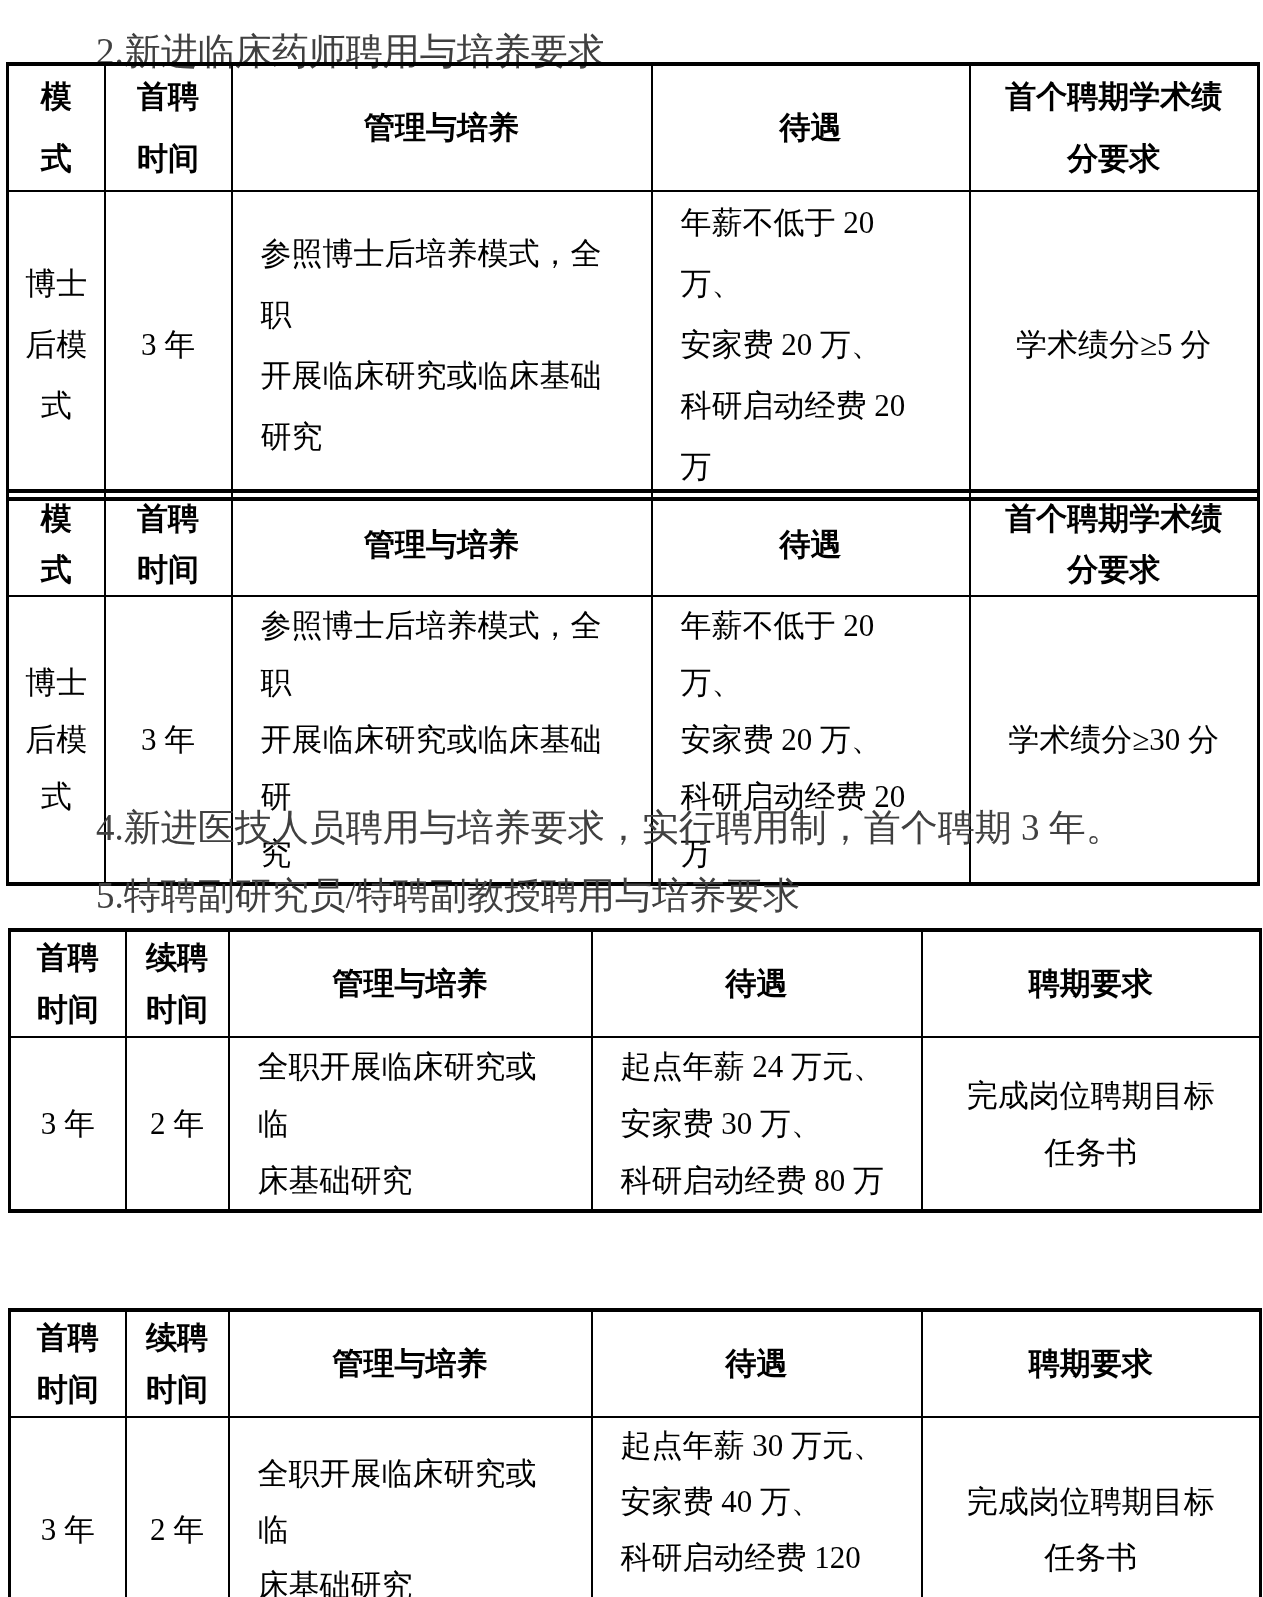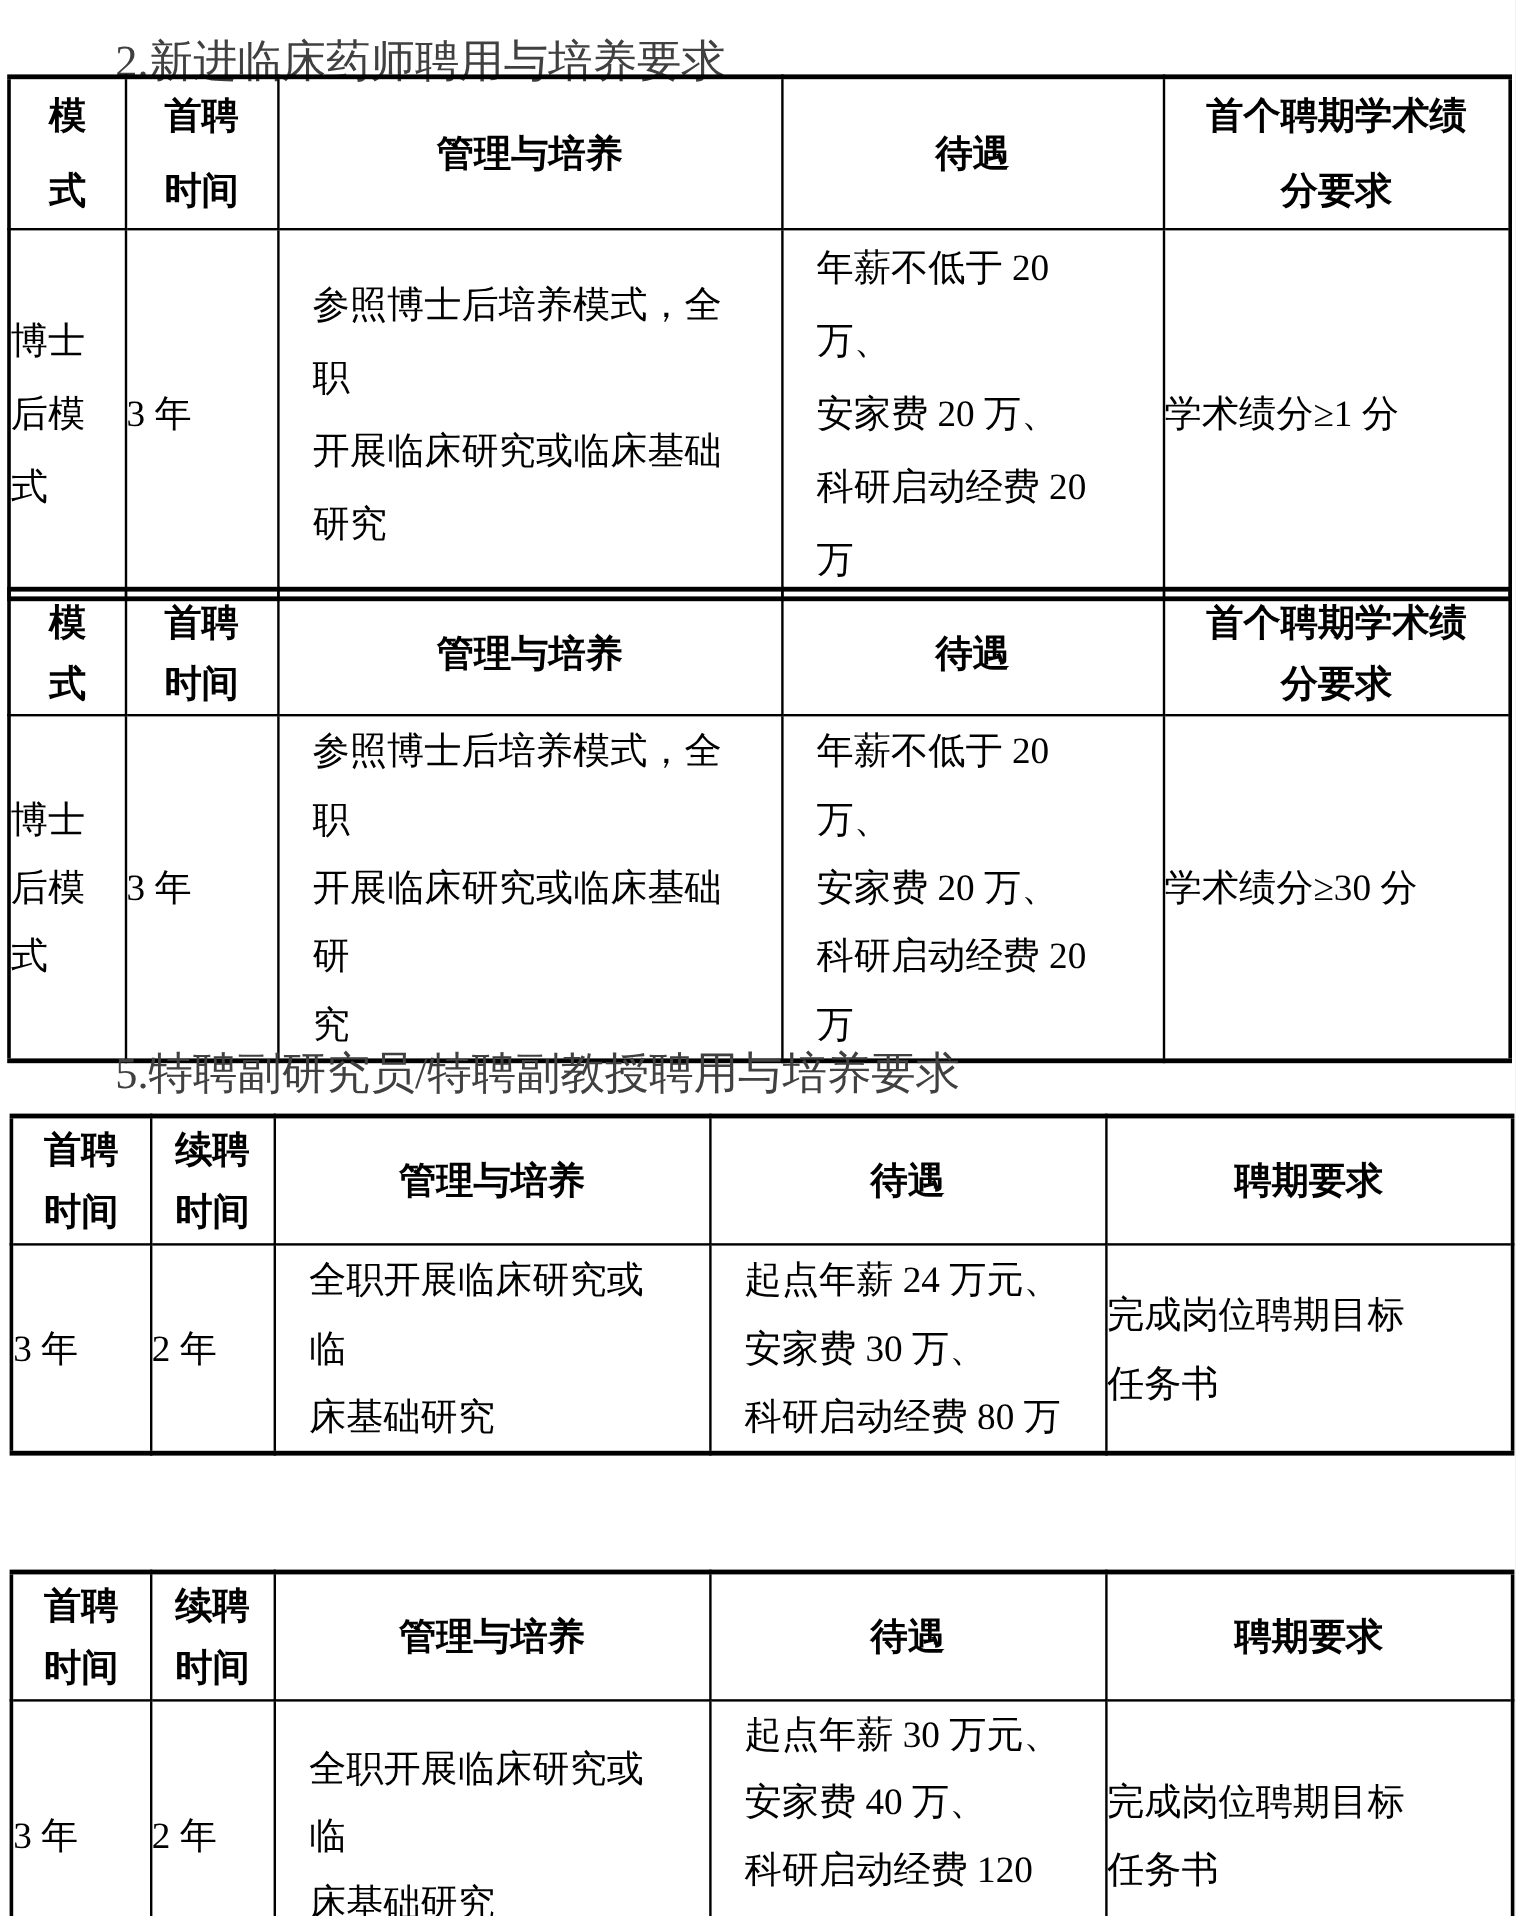--- a/index.html
+++ b/index.html
@@ -33,21 +33,21 @@
   }
   .tbl th, .tbl td {
     border:2px solid #000;
     font-size:31px;
     vertical-align:middle;
     white-space:pre-line;
     overflow:hidden;
     padding:0;
   }
   .tbl th { font-weight:bold; text-align:center; }
-  .tbl td.center { }
+  .tbl td.center { text-align:center; }
   .tbl td.left { text-align:left; padding:0 28px; }
 
   
   .t1 { left:6px; top:62px; }
   .t1 tr.head { height:126px; }
   .t1 tr.body { height:184px; }
   .t1 th { line-height:62px; }
   .t1 td { line-height:61px; }
 
   
@@ -101,21 +101,21 @@
       <td class="center">博士
 后模
 式</td>
       <td class="center">3 年</td>
       <td class="left">参照博士后培养模式，全职
 开展临床研究或临床基础
 研究</td>
       <td class="left">年薪不低于 20 万、
 安家费 20 万、
 科研启动经费 20 万</td>
-      <td class="center">学术绩分≥1 分</td>
+      <td class="center">学术绩分≥5 分</td>
     </tr>
   </tbody>
     </table>
 
 
   <table class="tbl t2">
     <colgroup>
       <col style="width:97px">
         <col style="width:127px">
         <col style="width:420px">
@@ -142,20 +142,21 @@
 开展临床研究或临床基础研
 究</td>
       <td class="left">年薪不低于 20 万、
 安家费 20 万、
 科研启动经费 20 万</td>
       <td class="center">学术绩分≥30 分</td>
     </tr>
   </tbody>
     </table>
 
+  <div class="heading" style="top:786px;">4.新进医技人员聘用与培养要求，实行聘用制，首个聘期 3 年。</div>
 
   <div class="heading" style="top:854px;">5.特聘副研究员/特聘副教授聘用与培养要求</div>
 
   <table class="tbl t3">
     <colgroup>
       <col style="width:116px">
         <col style="width:103px">
         <col style="width:363px">
         <col style="width:330px">
         <col style="width:339px">

